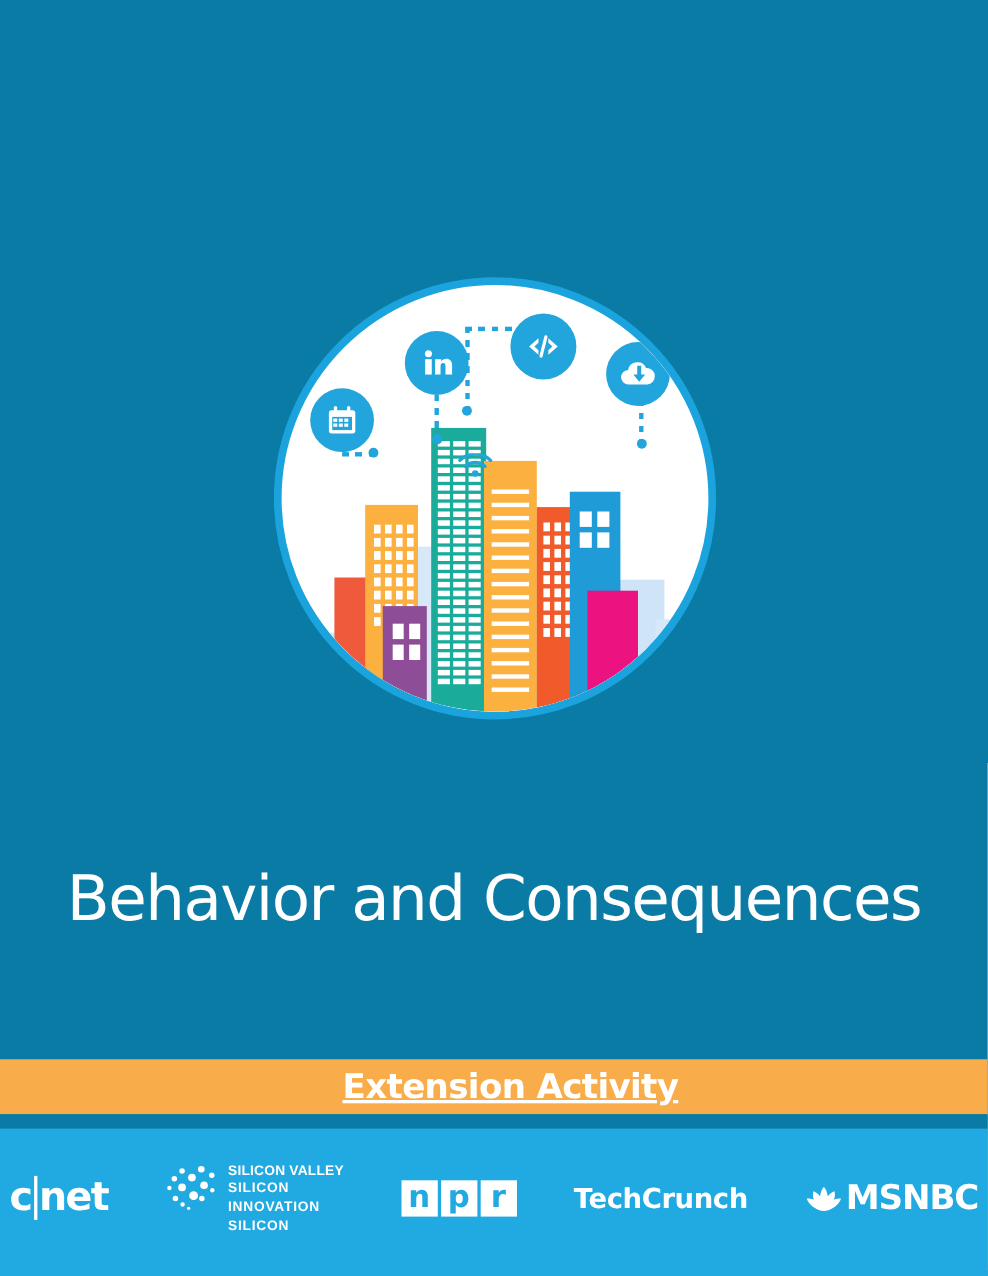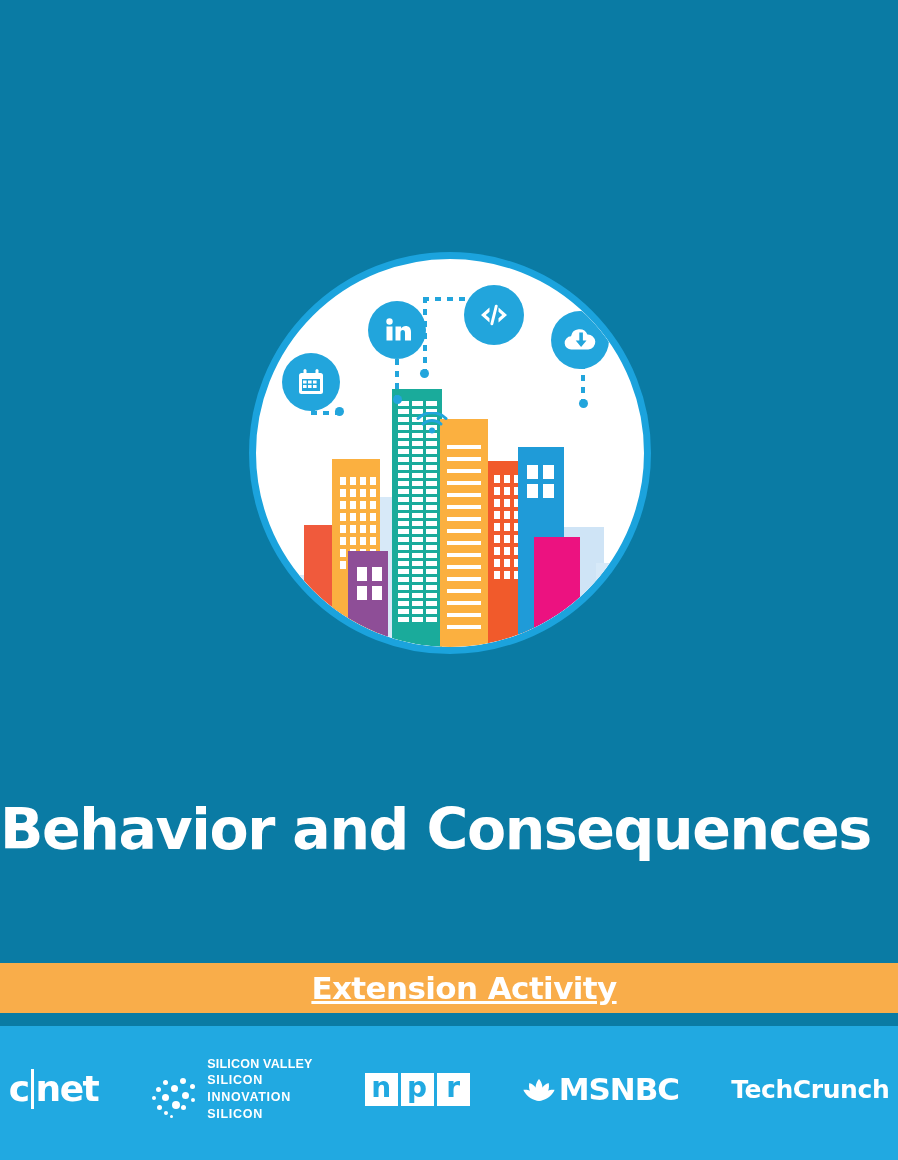--- a/index.html
+++ b/index.html
@@ -126,28 +126,27 @@
     width: 34px;
     height: 22px;
   }
 
   
   .title {
     position: absolute;
     left: 0;
     right: 0;
     top: 786px;
-    text-align: left;
+    text-align: center;
     color: #ffffff;
     font-family: "DejaVu Sans", sans-serif;
     font-size: 57px;
-    font-weight: bold;
+    font-weight: normal;
     letter-spacing: -1.4px;
     line-height: 1.1;
-    margin-top: 12px;
   }
 
   
   .band-orange {
     position: absolute;
     left: 0;
     top: 963px;
     width: 898px;
     height: 50px;
     background: #f9ad4a;
@@ -216,21 +215,21 @@
     display: inline-block;
     width: 3px;
     height: 40px;
     background: #ffffff;
     margin: 0 2px;
   }
 
   
   .svsis {
     display: flex;
-    align-items: flex-end;
+    align-items: flex-start;
     gap: 9px;
   }
   .sv-dots {
     position: relative;
     width: 48px;
     height: 48px;
   }
   .sv-dots span {
     position: absolute;
     background: #ffffff;
@@ -633,33 +632,33 @@
 
     <div class="logo-slot">
       <div class="npr">
         <span>n</span>
         <span>p</span>
         <span>r</span>
       </div>
     </div>
 
     <div class="logo-slot">
+      <div class="techcrunch">TechCrunch</div>
+    </div>
+
+    <div class="logo-slot">
       <div class="msnbc">
         <svg class="peacock" width="34" height="28" viewBox="0 0 34 28" aria-hidden="true">
           <g fill="#ffffff">
             <path d="M17 26 C13 21 12 14 15 7 C16 5 17 4 17 4 C17 4 18 5 19 7 C22 14 21 21 17 26 Z"></path>
             <path d="M17 26 C11 23 7 17 7 11 C7 9 7.5 8 7.5 8 C7.5 8 9 8.5 10.5 9.5 C15 12.5 17.5 19 17 26 Z"></path>
             <path d="M17 26 C11.5 25.5 5.5 22 2.5 17 C1.7 15.7 1.5 14.7 1.5 14.7 C1.5 14.7 3 14.5 4.8 14.8 C10.2 15.7 15.5 20.5 17 26 Z"></path>
             <path d="M17 26 C23 23 27 17 27 11 C27 9 26.5 8 26.5 8 C26.5 8 25 8.5 23.5 9.5 C19 12.5 16.5 19 17 26 Z"></path>
             <path d="M17 26 C22.5 25.5 28.5 22 31.5 17 C32.3 15.7 32.5 14.7 32.5 14.7 C32.5 14.7 31 14.5 29.2 14.8 C23.8 15.7 18.5 20.5 17 26 Z"></path>
           </g>
         </svg>
         <span class="msnbc-text">MSNBC</span>
       </div>
     </div>
 
-    <div class="logo-slot">
-      <div class="techcrunch">TechCrunch</div>
-    </div>
-
   </div>
 
 </div>
 
 </body></html>

